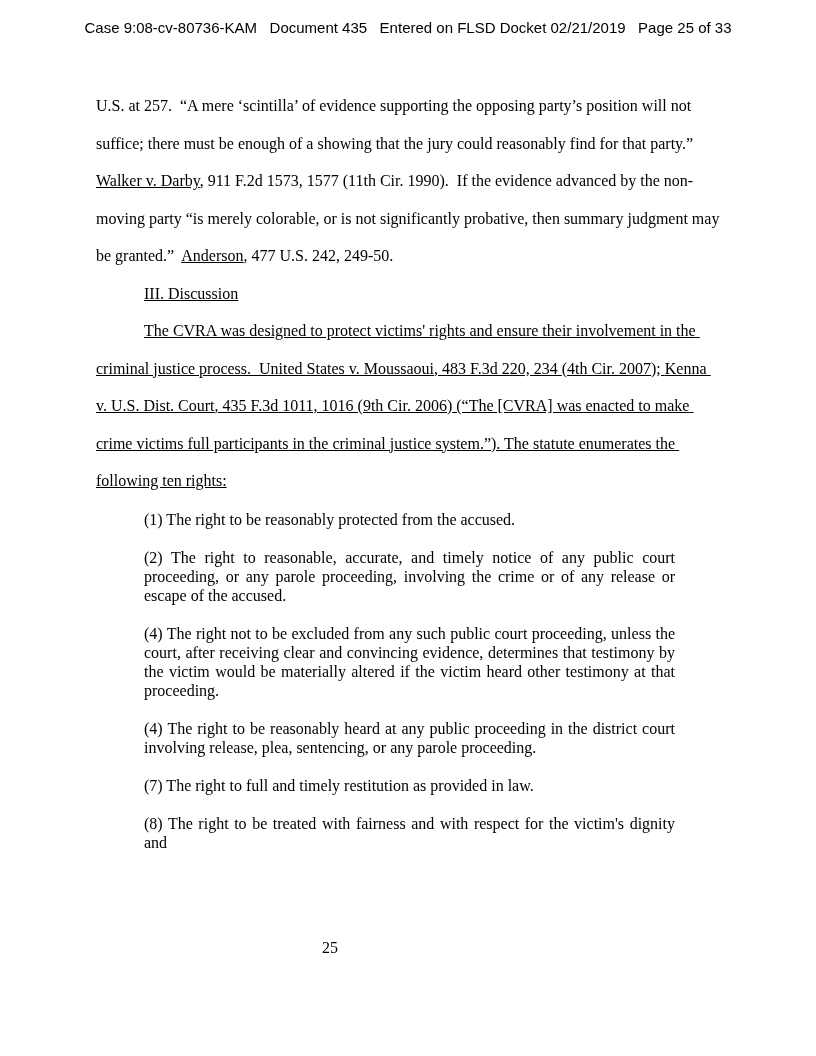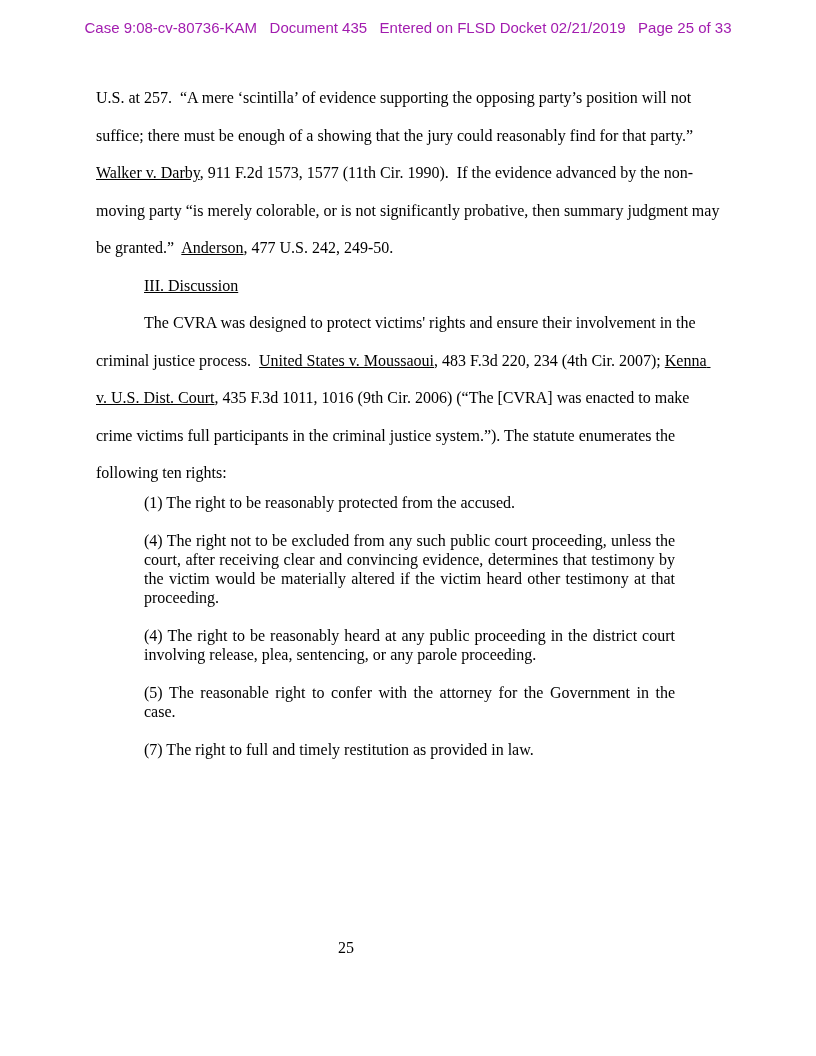--- a/index.html
+++ b/index.html
@@ -14,63 +14,64 @@
   .page-header {
     position: absolute;
     top: 19px; left: 0; width: 816px;
     text-align: center;
     font-family: "Liberation Sans", sans-serif;
     font-size: 15px;
     white-space: pre;
   }
   .content {
     position: absolute;
-    left: 96px; top: 79px; width: 624px;
+    left: 96px; top: 87px; width: 624px;
     font-size: 16px;
   }
   .para {
     margin: 0;
     line-height: 37.5px;
     text-align: left;
     white-space: pre-wrap;
   }
-  .para.indent { text-indent: 48px; }
+  .para.indent { text-indent: 48px; text-decoration: underline; }
   .heading {
     margin: 0;
     line-height: 37.5px;
     padding-left: 48px;
     font-family: Liberation Serif, serif;
   }
   .u { text-decoration: underline; }
   .quote {
     margin: 0 45px 19px 48px;
     line-height: 19px;
     text-align: justify;
   }
-  .quote.first { margin-top: 1px; }
+  .quote.first { margin-top: 10px; }
   .quote.cont { text-align-last: justify; }
   .page-footer {
     position: absolute;
-    top: 939px; left: 16px; width: 660px;
+    top: 939px; left: 0; width: 660px;
     text-align: center;
     font-size: 16px;
   }
 </style>
 </head>
 <body style="background: rgb(255, 255, 255); color: rgb(0, 0, 0);">
 
-<div class="page-header" style="color: #a21caf;">Case 9:08-cv-80736-KAM   Document 435   Entered on FLSD Docket 02/21/2019   Page 25 of 33</div>
+<div class="page-header" style="color: #000000;">Case 9:08-cv-80736-KAM   Document 435   Entered on FLSD Docket 02/21/2019   Page 25 of 33</div>
 
 <div class="content">
   <p class="para"><span>U.S. at 257.  “A mere ‘scintilla’ of evidence supporting the opposing party’s position will not suffice; there must be enough of a showing that the jury could reasonably find for that party.”  </span><span class="u">Walker v. Darby</span><span>, 911 F.2d 1573, 1577 (11th Cir. 1990).  If the evidence advanced by the non-moving party “is merely colorable, or is not significantly probative, then summary judgment may be granted.”  </span><span class="u">Anderson</span><span>, 477 U.S. 242, 249-50.</span></p>
 
   <p class="heading"><span class="u">III. Discussion</span></p>
 
   <p class="para indent"><span>The CVRA was designed to protect victims' rights and ensure their involvement in the criminal justice process.  </span><span class="u">United States v. Moussaoui</span><span>, 483 F.3d 220, 234 (4th Cir. 2007); </span><span class="u">Kenna v. U.S. Dist. Court</span><span>, 435 F.3d 1011, 1016 (9th Cir. 2006) (“The [CVRA] was enacted to make crime victims full participants in the criminal justice system.”). The statute enumerates the following ten rights:</span></p>
 
   <p class="quote first">(1) The right to be reasonably protected from the accused.</p>
+  <p class="quote">(2) The right to reasonable, accurate, and timely notice of any public court proceeding, or any parole proceeding, involving the crime or of any release or escape of the accused.</p>
   <p class="quote">(4) The right not to be excluded from any such public court proceeding, unless the court, after receiving clear and convincing evidence, determines that testimony by the victim would be materially altered if the victim heard other testimony at that proceeding.</p>
   <p class="quote">(4) The right to be reasonably heard at any public proceeding in the district court involving release, plea, sentencing, or any parole proceeding.</p>
-  <p class="quote">(5) The reasonable right to confer with the attorney for the Government in the case.</p>
   <p class="quote">(7) The right to full and timely restitution as provided in law.</p>
+  <p class="quote cont">(8) The right to be treated with fairness and with respect for the victim's dignity and</p>
 </div>
 
 <div class="page-footer">25</div>
 
 </body></html>

